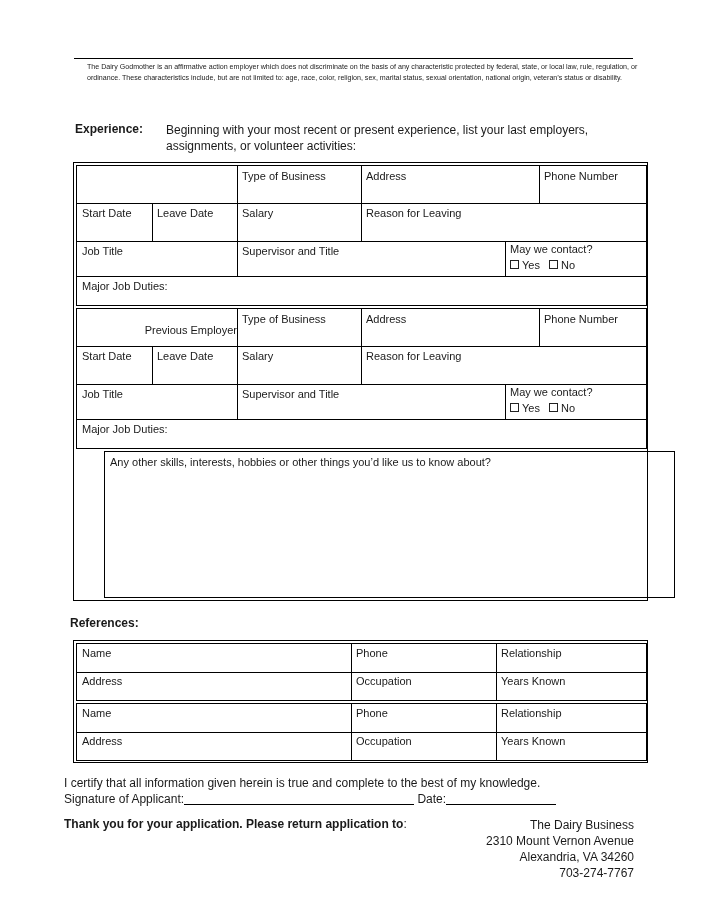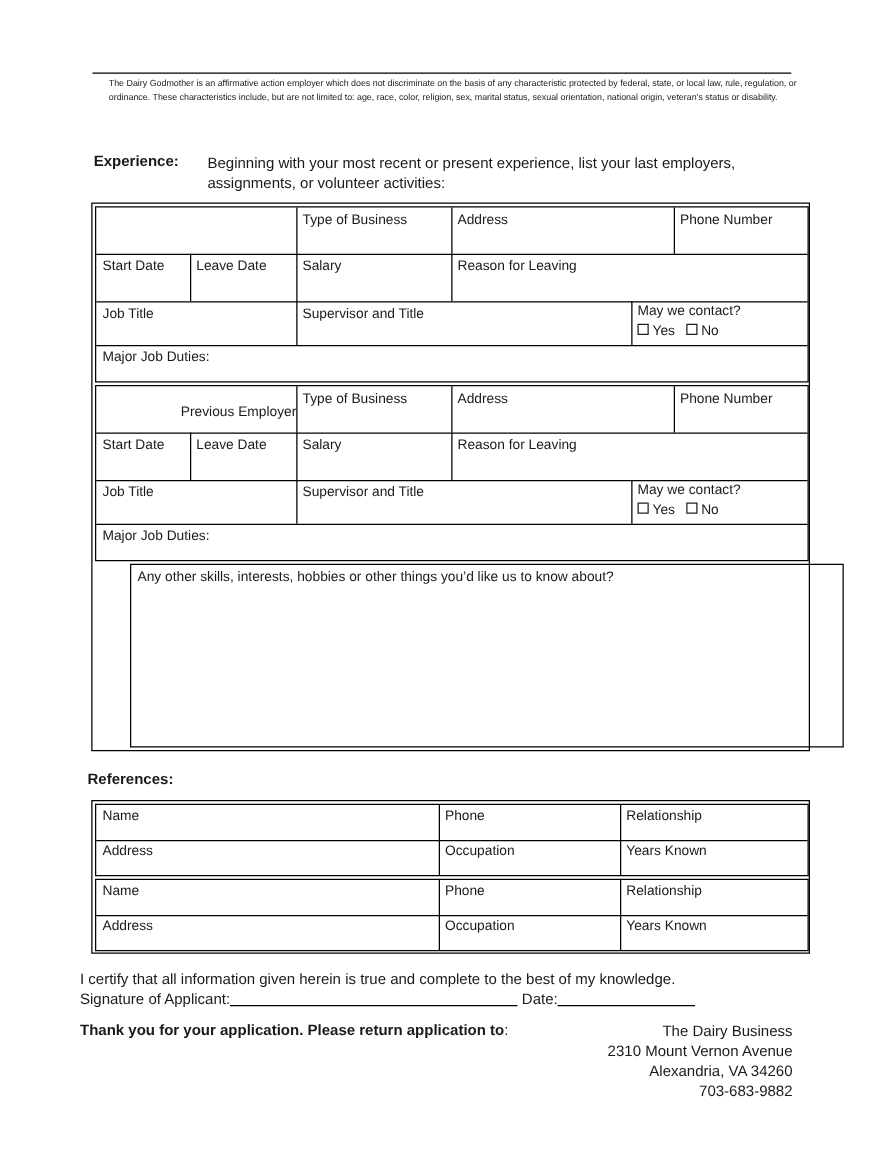--- a/index.html
+++ b/index.html
@@ -136,14 +136,14 @@
 <div class="abs sig-row">
   <span>Signature of Applicant:</span><span class="sig-line" style="width:230px;"></span>
   <span>Date:</span><span class="sig-line" style="width:110px;"></span>
 </div>
 
 <div class="abs thanks"><b>Thank you for your application.  Please return application to</b><span>:</span></div>
 <div class="abs addr">
   <div>The Dairy Business</div>
   <div>2310 Mount Vernon Avenue</div>
   <div>Alexandria, VA 34260</div>
-  <div>703-683-9882</div>
+  <div>703-274-7767</div>
 </div>
 
 </body></html>

